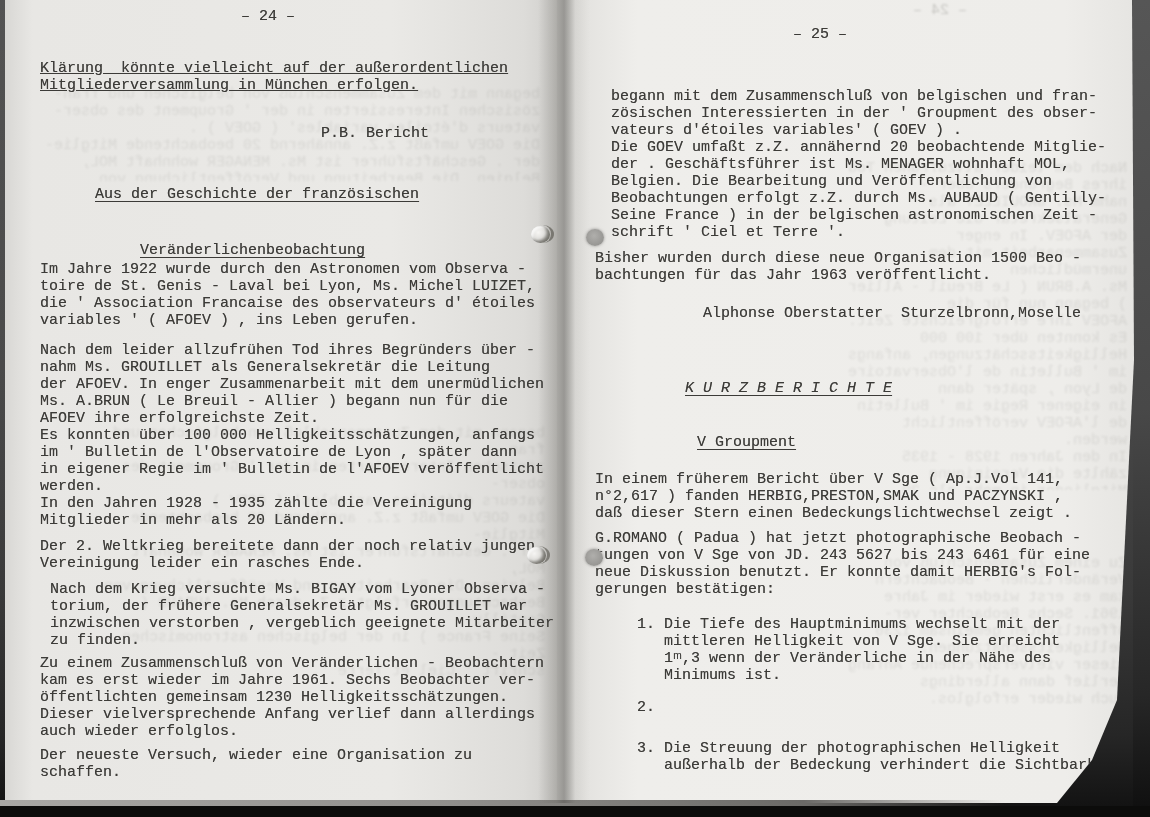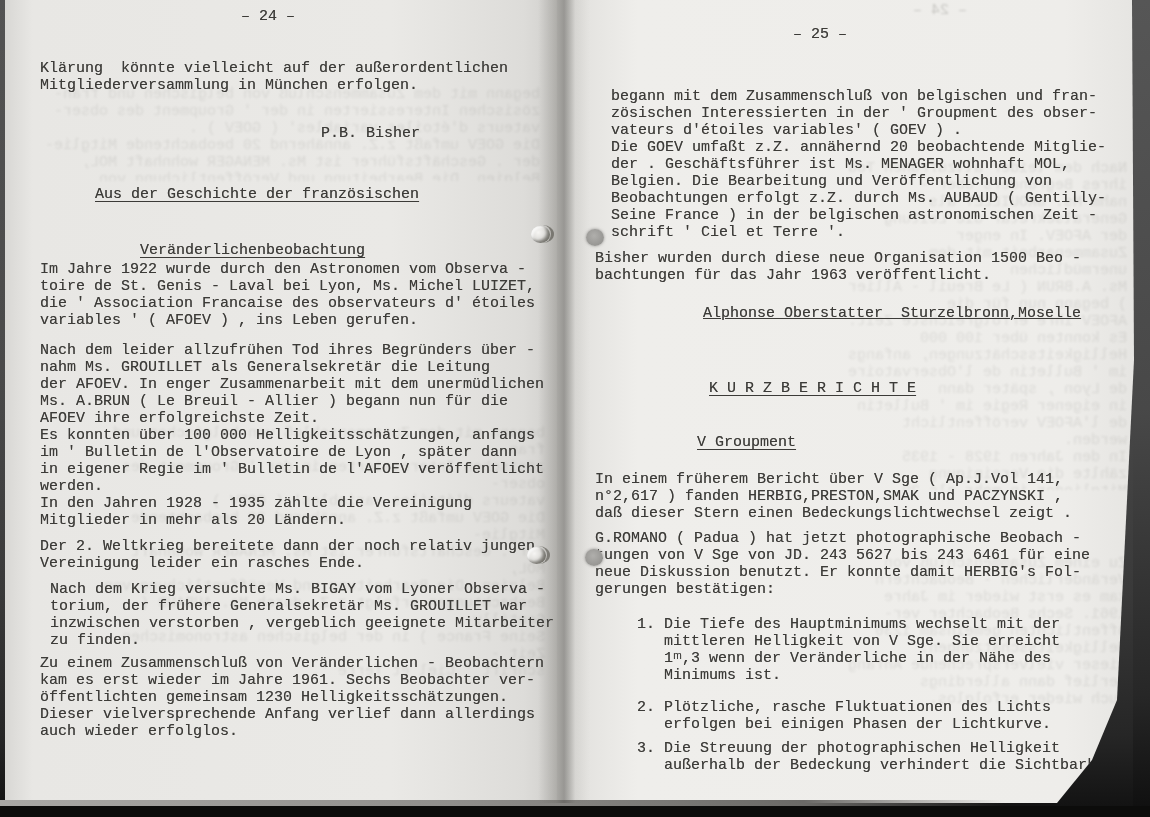--- a/index.html
+++ b/index.html
@@ -92,23 +92,23 @@
 zösischen Interessierten in der ' Groupment des obser-
 vateurs d'étoiles variables' ( GOEV ) .
 Die GOEV umfaßt z.Z. annähernd 20 beobachtende Mitglie-
 der . Geschäftsführer ist Ms. MENAGER wohnhaft MOL,
 Belgien. Die Bearbeitung und Veröffentlichung von
 Beobachtungen erfolgt z.Z. durch Ms. AUBAUD ( Gentilly-
 Seine France ) in der belgischen astronomischen Zeit -
 schrift ' Ciel et Terre '.</div>
 
     <div class="tw" style="left:236px; top:8px;">– 24 –</div>
-    <div class="tw" style="left:35px; top:60px;">Klärung  könnte vielleicht auf der außerordentlichen
+    <div class="tw" style="left:35px; top:60px;text-decoration:underline;">Klärung  könnte vielleicht auf der außerordentlichen
 Mitgliederversammlung in München erfolgen.</div>
-    <div class="tw" style="left:316px; top:125px;">P.B. Bisher</div>
+    <div class="tw" style="left:316px; top:125px;">P.B. Bericht</div>
     <div class="tw u" style="left:90px; top:186px;">Aus der Geschichte der französischen</div>
     <div class="tw u" style="left:135px; top:221px;margin-top:21px;">Veränderlichenbeobachtung</div>
     <div class="tw" style="left:35px; top:261px;">Im Jahre 1922 wurde durch den Astronomen vom Observa -
 toire de St. Genis - Laval bei Lyon, Ms. Michel LUIZET,
 die ' Association Francaise des observateurs d' étoiles
 variables ' ( AFOEV ) , ins Leben gerufen.</div>
     <div class="tw" style="left:35px; top:342px;">Nach dem leider allzufrühen Tod ihres Begründers über -
 nahm Ms. GROUILLET als Generalsekretär die Leitung
 der AFOEV. In enger Zusammenarbeit mit dem unermüdlichen
 Ms. A.BRUN ( Le Breuil - Allier ) begann nun für die
@@ -123,20 +123,21 @@
 Vereinigung leider ein rasches Ende.</div>
     <div class="tw" style="left:35px; top:581px;margin-left:10px;">Nach dem Krieg versuchte Ms. BIGAY vom Lyoner Observa -
 torium, der frühere Generalsekretär Ms. GROUILLET war
 inzwischen verstorben , vergeblich geeignete Mitarbeiter
 zu finden.</div>
     <div class="tw" style="left:35px; top:655px;">Zu einem Zusammenschluß von Veränderlichen - Beobachtern
 kam es erst wieder im Jahre 1961. Sechs Beobachter ver-
 öffentlichten gemeinsam 1230 Helligkeitsschätzungen.
 Dieser vielversprechende Anfang verlief dann allerdings
 auch wieder erfolglos.</div>
+    <div class="tw" style="left:35px; top:747px;">Der neueste Versuch, wieder eine Organisation zu schaffen.</div>
   </div>
 
   <div class="page page-right">
     <div class="bleed bleed-strong" style="left:330px; top:2px; width:80px; height:20px;">– 24 –</div>
     <div class="bleed" style="left:290px; top:160px; width:280px; height:330px;">Nach dem leider allzufrühen Tod ihres Begründers über -
 nahm Ms. GROUILLET als Generalsekretär die Leitung
 der AFOEV. In enger Zusammenarbeit mit dem unermüdlichen
 Ms. A.BRUN ( Le Breuil - Allier ) begann nun für die
 AFOEV ihre erfolgreichste Zeit.
 Es konnten über 100 000 Helligkeitsschätzungen, anfangs
@@ -156,42 +157,40 @@
 zösischen Interessierten in der ' Groupment des obser-
 vateurs d'étoiles variables' ( GOEV ) .
 Die GOEV umfaßt z.Z. annähernd 20 beobachtende Mitglie-
 der . Geschäftsführer ist Ms. MENAGER wohnhaft MOL,
 Belgien. Die Bearbeitung und Veröffentlichung von
 Beobachtungen erfolgt z.Z. durch Ms. AUBAUD ( Gentilly-
 Seine France ) in der belgischen astronomischen Zeit -
 schrift ' Ciel et Terre '.</div>
     <div class="tw" style="left:38px; top:250px;">Bisher wurden durch diese neue Organisation 1500 Beo -
 bachtungen für das Jahr 1963 veröffentlicht.</div>
-    <div class="tw" style="left:146px; top:305px;text-decoration:underline;">Alphonse Oberstatter  Sturzelbronn,Moselle</div>
-    <div class="tw u" style="left:152px; top:380px;">K U R Z B E R I C H T E</div>
+    <div class="tw" style="left:146px; top:305px;">Alphonse Oberstatter  Sturzelbronn,Moselle</div>
+    <div class="tw u" style="left:128px; top:380px;font-style:italic;">K U R Z B E R I C H T E</div>
     <div class="tw u" style="left:140px; top:434px;">V Groupment</div>
     <div class="tw" style="left:38px; top:471px;">In einem früherem Bericht über V Sge ( Ap.J.Vol 141,
 n°2,617 ) fanden HERBIG,PRESTON,SMAK und PACZYNSKI ,
 daß dieser Stern einen Bedeckungslichtwechsel zeigt .</div>
     <div class="tw" style="left:38px; top:530px;">G.ROMANO ( Padua ) hat jetzt photographische Beobach -
 tungen von V Sge von JD. 243 5627 bis 243 6461 für eine
 neue Diskussion benutzt. Er konnte damit HERBIG's Fol-
 gerungen bestätigen:</div>
 
     <div class="tw list-row" style="left:80px; top:616px; width:480px;">
       <span class="num">1.</span>
       <span class="lt">Die Tiefe des Hauptminimums wechselt mit der
 mittleren Helligkeit von V Sge. Sie erreicht
 1ᵐ,3 wenn der Veränderliche in der Nähe des
 Minimums ist.</span>
     </div>
     <div class="tw list-row" style="left:80px; top:699px; width:480px;">
       <span class="num">2.</span>
-      <span class="lt">Plötzliche, rasche Fluktuationen des Lichts
-erfolgen bei einigen Phasen der Lichtkurve.</span>
     </div>
     <div class="tw list-row" style="left:80px; top:740px; width:490px;">
       <span class="num">3.</span>
       <span class="lt">Die Streuung der photographischen Helligkeit
 außerhalb der Bedeckung verhindert die Sichtbarkeit</span>
     </div>
   </div>
 
   <div class="gutter"></div>
   <div class="rivet bright" style="left:531px; top:226px;"></div>

